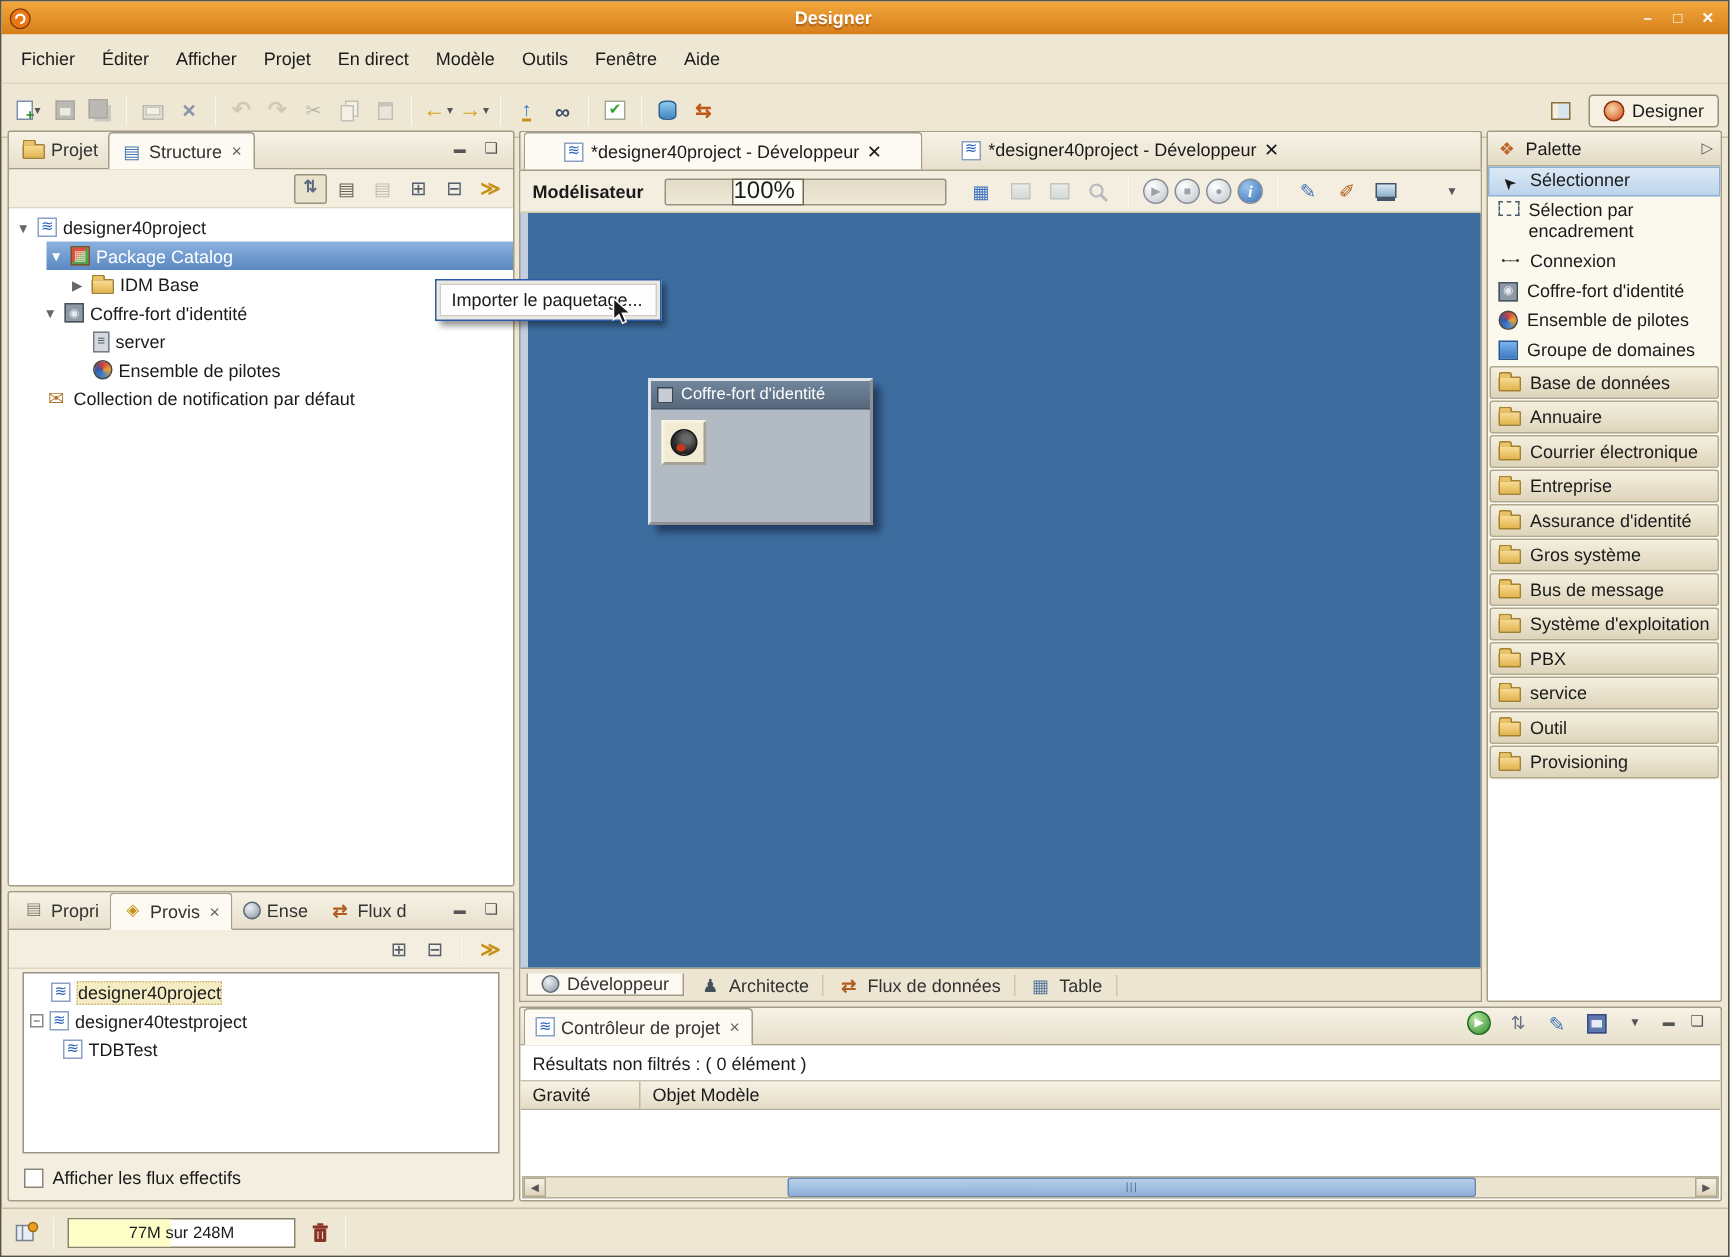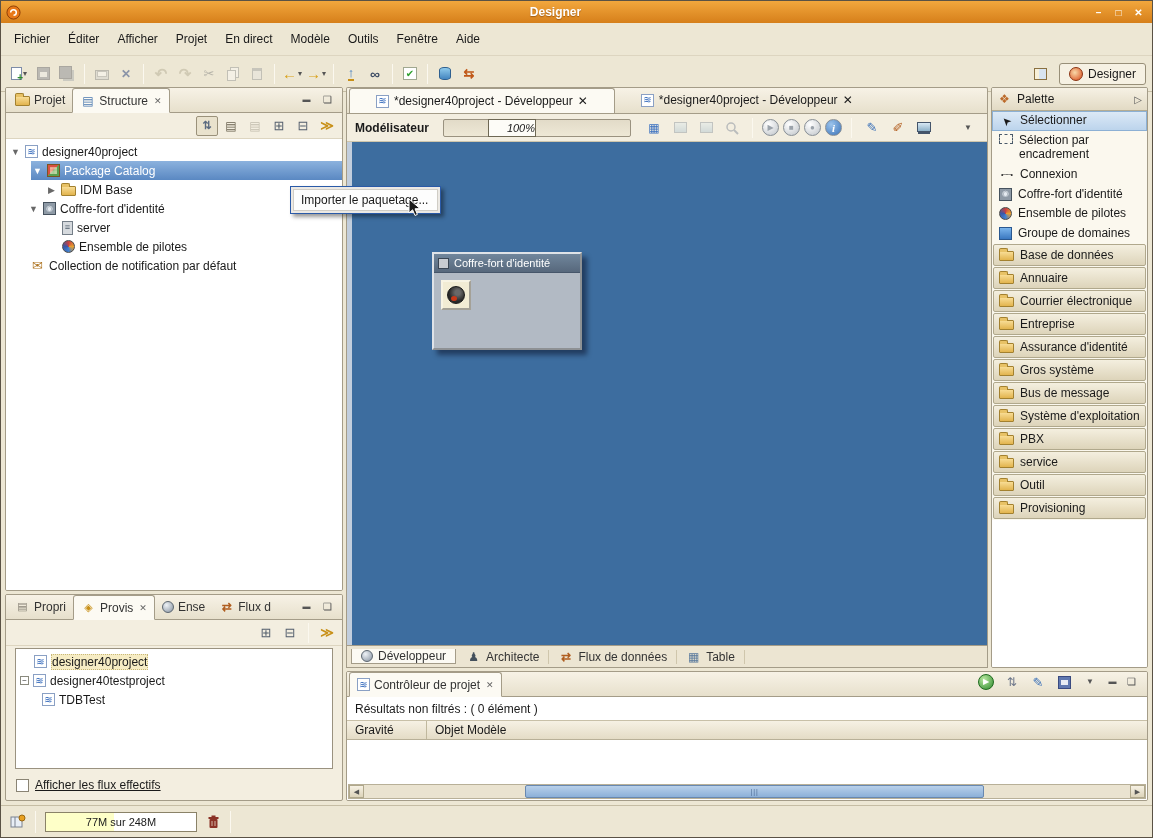--- a/index.html
+++ b/index.html
@@ -119,34 +119,34 @@
   
   .tree { flex:1; background:#fff; padding-top:3px; overflow:hidden; }
   .trow { display:flex; align-items:center; gap:4px; height:19px; padding-left:4px; }
   .exp { width:11px; text-align:center; font-size:9px; color:#686868; flex:none; }
   .sel-strip { flex:1; display:flex; align-items:center; gap:4px; height:19px; background:linear-gradient(#8cb2de,#5a88c2); color:#fff; padding-left:1px; }
   .sel-strip .exp { color:#fff; }
   .tlabel { white-space:nowrap; }
 
   
   .ptree-box { background:#fff; border:1px solid #9a9280; margin:2px 9px 4px 9px; height:121px; padding-top:3px; }
-  .checkrow { display:flex; align-items:center; gap:6px; padding:5px 10px;text-decoration:underline; }
+  .checkrow { display:flex; align-items:center; gap:6px; padding:5px 10px; }
   .checkbox { width:13px; height:13px; background:#fff; border:1px solid #8a8474; flex:none; }
   .expbox { width:9px; height:9px; border:1px solid #8a8a7e; background:#fff; display:inline-flex; align-items:center; justify-content:center; font-size:8px; color:#333; line-height:1; flex:none; }
   .hl-tan { background:#f6ecc4; border:1px dotted #c8b878; }
 
   
   .editor-tabs { display:flex; align-items:flex-end; height:26px; background:linear-gradient(#f7f2e6,#e7e0cc); border:1px solid #a49c88; border-bottom:none; border-radius:2px 2px 0 0; padding:0 2px; }
   .etab { display:flex; align-items:center; gap:5px; height:26px; padding:4px 26px; white-space:nowrap; }
   .etab.active { background:#fcfaf3; border:1px solid #a49c88; border-bottom:1px solid #fcfaf3; border-radius:3px 3px 0 0; margin-bottom:-1px; }
   .editor-body { flex:1; border:1px solid #a49c88; border-top:1px solid #a49c88; display:flex; flex-direction:column; background:#f3eee0; min-height:0; }
   .modeler-bar { height:28px; display:flex; align-items:center; gap:4px; padding:0 8px; background:#f3eee0; border-bottom:1px solid #cfc6ac; }
   .modeler-label { font-weight:bold; margin-right:10px; }
   .zoom-track { width:188px; height:18px; background:linear-gradient(#e2dbc8,#eee8d6); border:1px solid #9a9280; border-radius:2px; position:relative; margin-right:8px; }
-  .zoom-thumb { position:absolute; left:44px; top:-1px; width:48px; height:18px; background:#fdfcf7; border:1px solid #6e6854; text-align:right; font-size:11px; line-height:16px;font-style:italic; }
+  .zoom-thumb { position:absolute; left:44px; top:-1px; width:48px; height:18px; background:#fdfcf7; border:1px solid #6e6854; text-align:left; font-size:16px; line-height:16px; }
   .mbtn { width:22px; height:22px; display:flex; align-items:center; justify-content:center; border-radius:2px; }
   .mbtn.disabled { opacity:.35; }
   .canvas { flex:1; background:#3d6d9f; position:relative; border-left:5px solid #c2cedd; min-height:0; }
   .node { position:absolute; left:80px; top:110px; width:150px; height:98px; background:#b2bac4; border:2px outset #dfe3e8; box-shadow:5px 5px 5px rgba(0,0,20,.45); }
   .node-header { height:19px; background:linear-gradient(#6e8094,#55priv 0); background:linear-gradient(#70869c,#57687c); color:#fff; display:flex; align-items:center; gap:5px; padding:0 4px; font-size:11px; border-bottom:1px solid #46566a; }
   .node-hicon { width:11px; height:11px; background:#c8ccd2; border:1px solid #3a4654; flex:none; }
   .node-body { position:relative; height:calc(100% - 19px); }
   .node-vault-icon { position:absolute; left:7px; top:7px; width:30px; height:30px; background:#f2ecd4; border:2px outset #f8f4e4; display:flex; align-items:center; justify-content:center; }
   .node-swirl { width:18px; height:18px; border-radius:50%; background:radial-gradient(circle at 60% 35%,#686868 18%,#282828 60%); border:1px solid #181818; position:relative; }
   .node-swirl::after { content:""; position:absolute; left:3px; top:9px; width:6px; height:5px; border-radius:50%; background:#c83818; }

